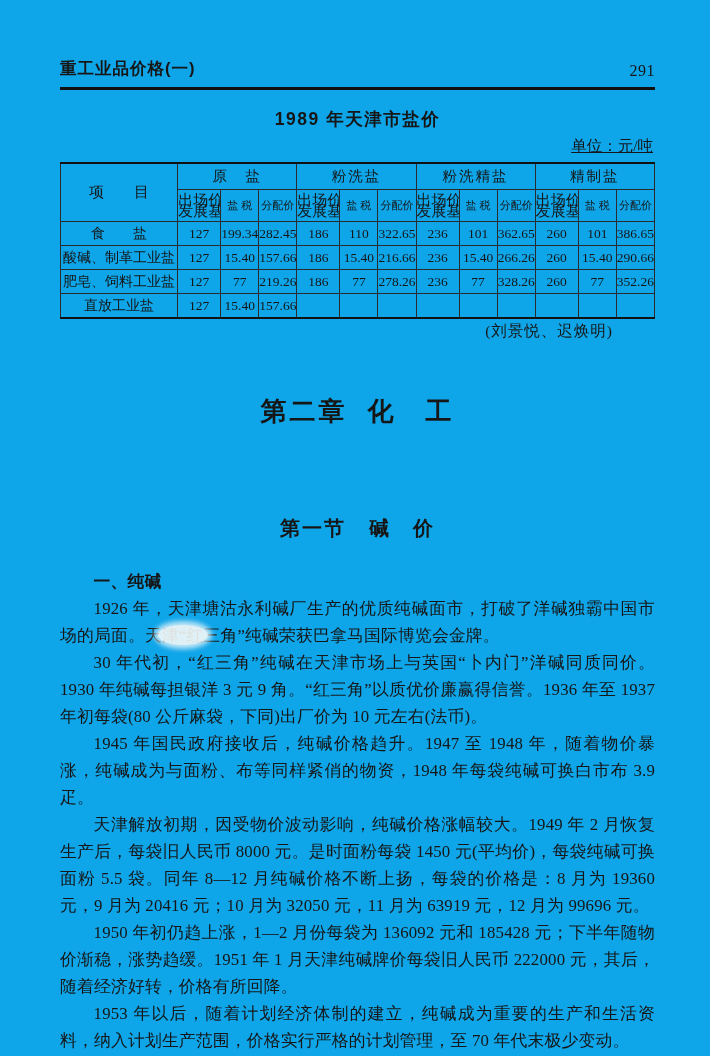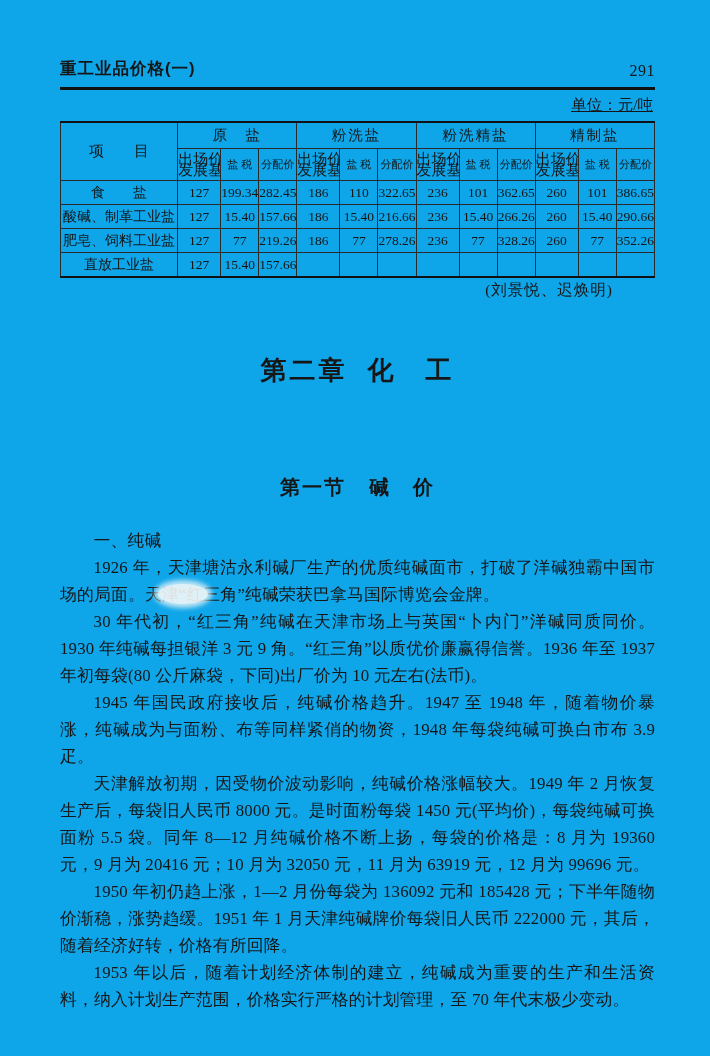--- a/index.html
+++ b/index.html
@@ -61,21 +61,21 @@
     font-weight:bold;font-size:26px;letter-spacing:3px;
   }
   .section{
     margin-top:86px;display:flex;justify-content:center;gap:23px;
     font-weight:bold;font-size:20px;letter-spacing:2px;
   }
   
   .body-text{margin-top:26px;}
   .sub-head{
     font-family:"Liberation Sans","DejaVu Sans",sans-serif;
-    font-weight:normal;font-size:16.5px;
+    font-weight:bold;font-size:16.5px;
     text-indent:2em;line-height:27px;margin:0;
   }
   .body-text p{
     margin:0;font-size:16.8px;line-height:27px;
     text-align:justify;text-indent:2em;
     letter-spacing:.2px;position:relative;
   }
   .smudge{
     position:absolute;left:98px;top:30px;width:50px;height:20px;
     background:#fcfcf9;opacity:.88;border-radius:50%;
@@ -86,20 +86,21 @@
 </head>
 <body>
 
 <div class="page">
 
   <div class="running-head">
     <span class="rh-title">重工业品价格(一)</span>
     <span class="rh-page">291</span>
   </div>
 
+  <div class="tbl-title">1989 年天津市盐价</div>
   <div class="tbl-unit">单位：元/吨</div>
 
   <table class="salt">
     <colgroup>
       <col style="width:117px">
       <col style="width:43px">
         <col style="width:38px">
         <col style="width:38px">
       <col style="width:43px">
         <col style="width:38px">

